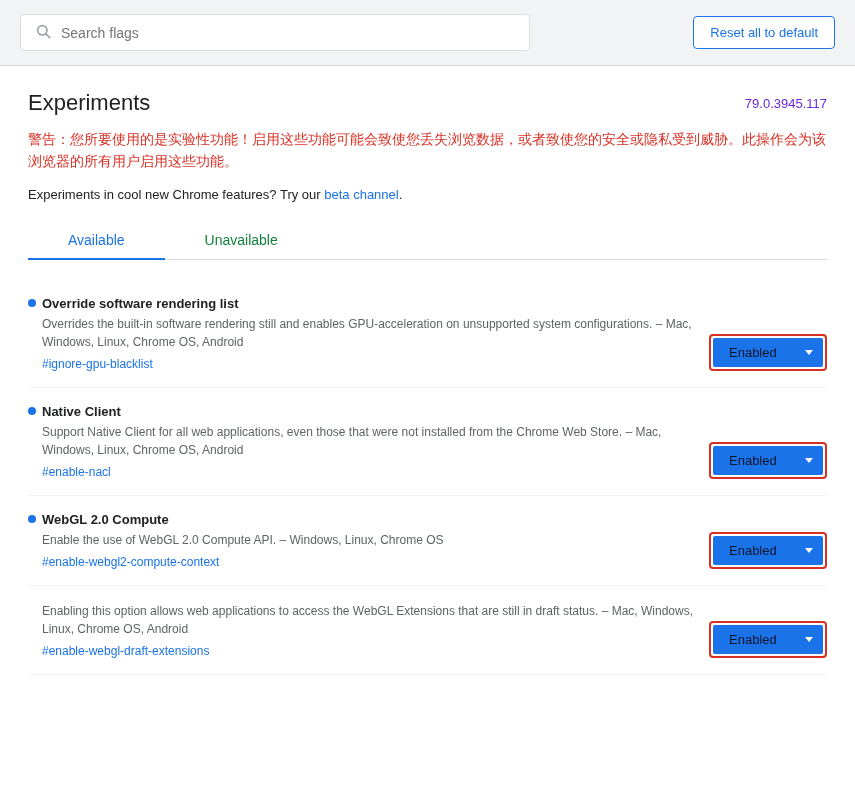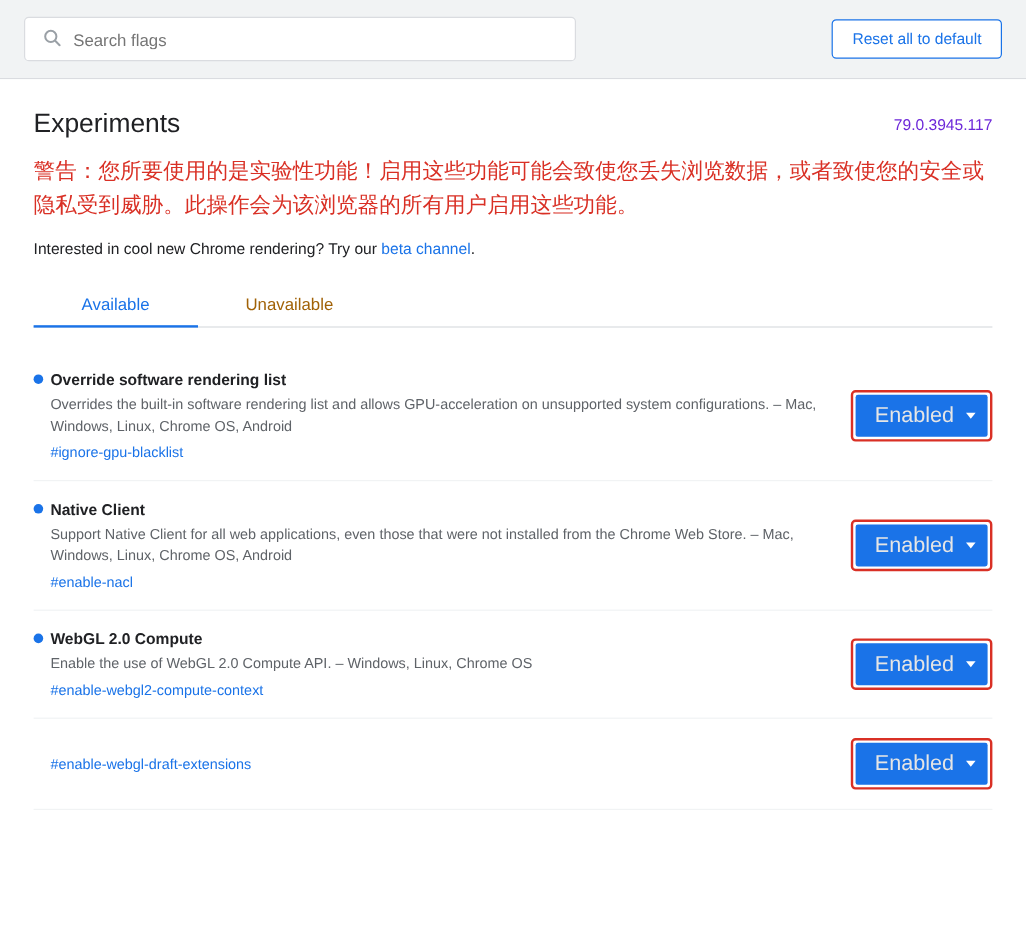--- a/index.html
+++ b/index.html
@@ -17,21 +17,21 @@
       justify-content: space-between;
       border-bottom: 1px solid #dadce0;
     }
     .search-box {
       display: flex;
       align-items: center;
       background: #fff;
       border: 1px solid #dadce0;
       border-radius: 4px;
       padding: 8px 14px;
-      width: 460px;
+      width: 510px;
       gap: 10px;
     }
     .search-icon-svg {
       color: #9aa0a6;
       flex-shrink: 0;
     }
     .search-input {
       border: none;
       outline: none;
       font-size: 14px;
@@ -67,21 +67,21 @@
       font-weight: 400;
       color: #202124;
     }
     .version-text {
       font-size: 13px;
       color: #6d28d9;
       margin-top: 6px;
     }
     .warning-text {
       color: #d93025;
-      font-size: 18px;
+      font-size: 14px;
       line-height: 1.6;
       margin-bottom: 14px;
     }
     .interest-text {
       font-size: 13px;
       color: #202124;
       margin-bottom: 20px;
     }
     .interest-text a {
       color: #1a73e8;
@@ -89,32 +89,32 @@
     }
     .tabs {
       display: flex;
       border-bottom: 1px solid #dadce0;
       margin-bottom: 20px;
     }
     .tab {
       padding: 10px 40px;
       font-size: 14px;
       cursor: pointer;
-      color: #a16207;
+      color: #15803d;
       border-bottom: 2px solid transparent;
       margin-bottom: -1px;
     }
     .tab.active {
       color: #1a73e8;
       border-bottom: 2px solid #1a73e8;
     }
     .flag-item {
       display: flex;
       justify-content: space-between;
-      align-items: center;
+      align-items: flex-end;
       padding: 16px 0;
       border-bottom: 1px solid #f1f3f4;
       gap: 6px;
     }
     .flag-left {
       flex: 1;
     }
     .flag-title {
       font-size: 13px;
       font-weight: 700;
@@ -162,22 +162,22 @@
       padding: 7px 10px 7px 16px;
       font-size: 13px;
       cursor: pointer;
       gap: 8px;
       min-width: 110px;
       justify-content: space-between;
       appearance: none;
       -webkit-appearance: none;
     }
     .select-label {
-      color: #e5e5e5;
-      font-size: 18px;
+      color: #0f172a;
+      font-size: 13px;
     }
     .chevron-down {
       width: 0;
       height: 0;
       border-left: 4px solid transparent;
       border-right: 4px solid transparent;
       border-top: 5px solid #fff;
       flex-shrink: 0;
     }
   </style>
@@ -200,37 +200,37 @@
 <div class="main-content">
 
   <div class="header-row">
     <h1 class="experiments-title">Experiments</h1>
     <span class="version-text">79.0.3945.117</span>
   </div>
 
   <div class="warning-text">警告：您所要使用的是实验性功能！启用这些功能可能会致使您丢失浏览数据，或者致使您的安全或隐私受到威胁。此操作会为该浏览器的所有用户启用这些功能。</div>
 
   <div class="interest-text">
-    <span>Interested in cool new Chrome rendering? Try our </span><a href="#">beta channel</a><span>.</span>
+    <span>Experiments in cool new Chrome features? Try our </span><a href="#">beta channel</a><span>.</span>
   </div>
 
   <div class="tabs">
     <div class="tab active">Available</div>
     <div class="tab">Unavailable</div>
   </div>
 
   <div>
 
     <div class="flag-item">
       <div class="flag-left">
         <div class="flag-title">
           <span class="flag-dot"></span>
           <span>Override software rendering list</span>
         </div>
-        <div class="flag-description">Overrides the built-in software rendering list and allows GPU-acceleration on unsupported system configurations. – Mac, Windows, Linux, Chrome OS, Android</div>
+        <div class="flag-description">Overrides the built-in software rendering still and enables GPU-acceleration on unsupported system configurations. – Mac, Windows, Linux, Chrome OS, Android</div>
         <a class="flag-link" href="#">#ignore-gpu-blacklist</a>
       </div>
       <div class="flag-right">
         <div class="enabled-select-wrapper">
           <div class="enabled-select">
             <span class="select-label">Enabled</span>
             <span class="chevron-down"></span>
           </div>
         </div>
       </div>
@@ -269,20 +269,21 @@
           <div class="enabled-select">
             <span class="select-label">Enabled</span>
             <span class="chevron-down"></span>
           </div>
         </div>
       </div>
     </div>
 
     <div class="flag-item">
       <div class="flag-left">
+        <div class="flag-description">Enabling this option allows web applications to access the WebGL Extensions that are still in draft status. – Mac, Windows, Linux, Chrome OS, Android</div>
         <a class="flag-link" href="#">#enable-webgl-draft-extensions</a>
       </div>
       <div class="flag-right">
         <div class="enabled-select-wrapper">
           <div class="enabled-select">
             <span class="select-label">Enabled</span>
             <span class="chevron-down"></span>
           </div>
         </div>
       </div>

